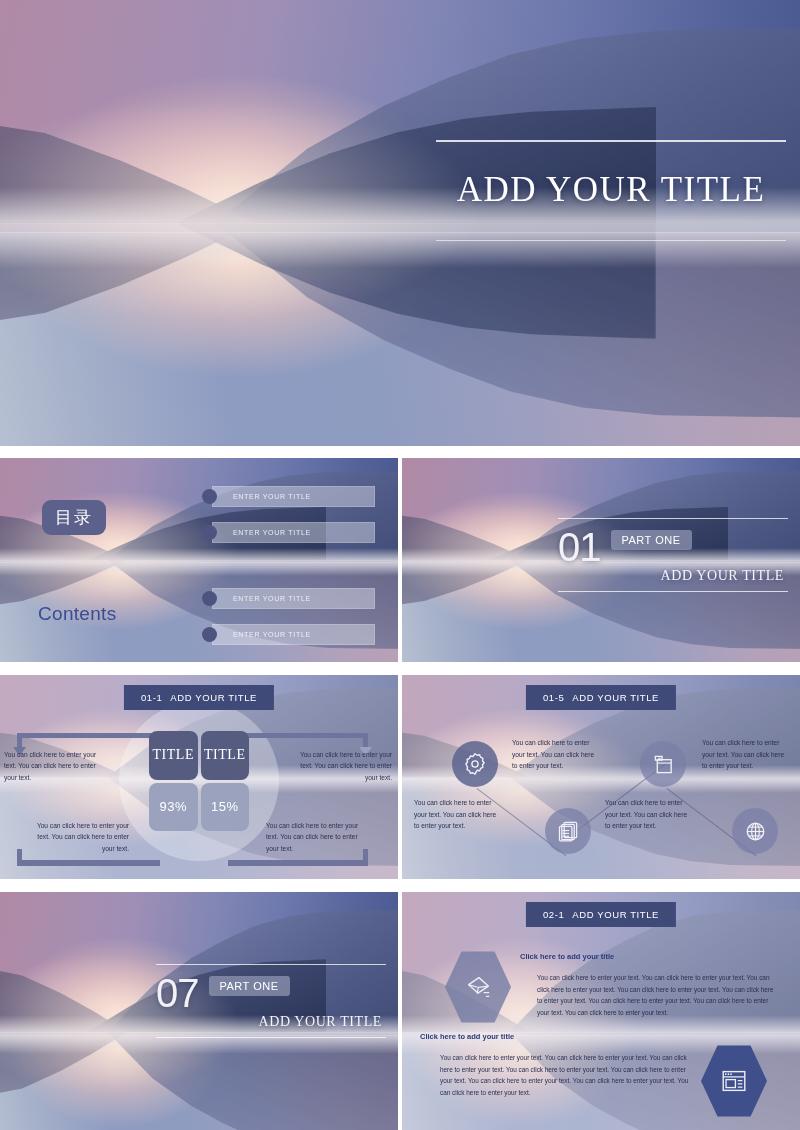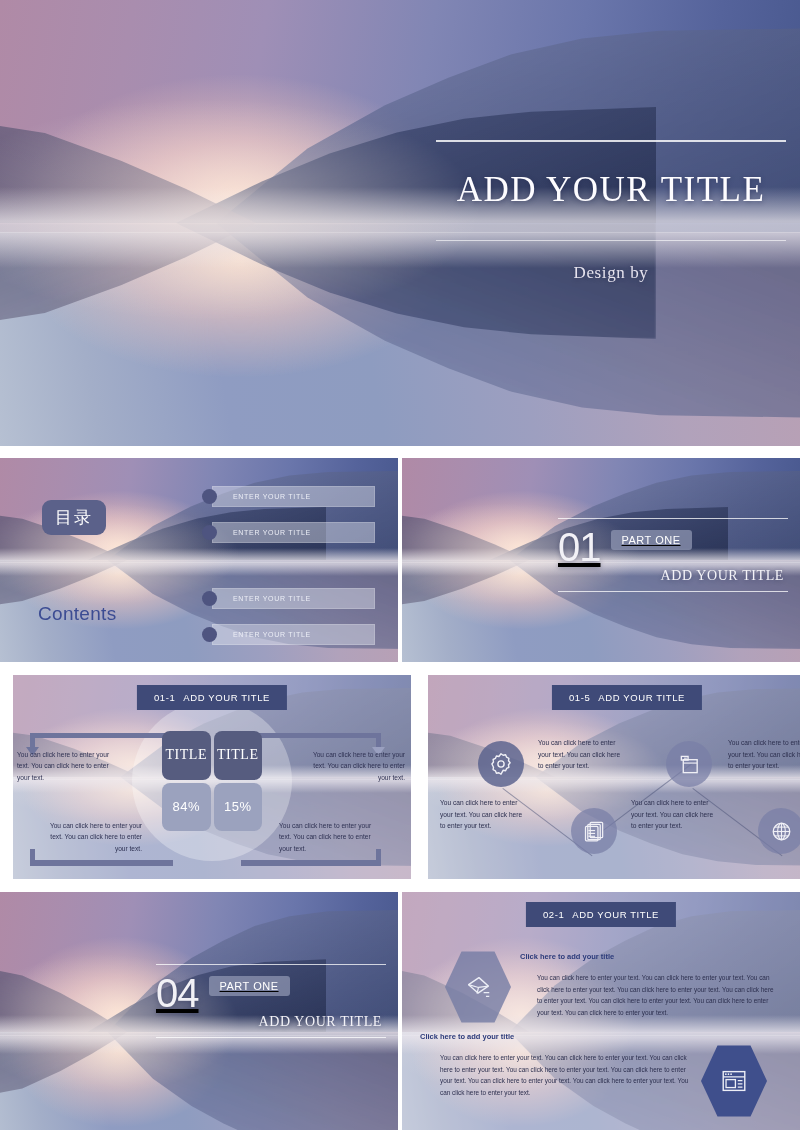--- a/index.html
+++ b/index.html
@@ -73,21 +73,21 @@
     margin-top: 22px; letter-spacing: .6px; text-shadow: 0 1px 4px rgba(30,36,70,.4);
   }
 
   
   .row { position: absolute; left: 0; width: 800px; display: flex; gap: 4px; }
   .thumb { position: relative; overflow: hidden; flex: 0 0 398px; }
   .r1 { top: 458px; height: 204px; }
   .r2 { top: 675px; height: 204px; }
   .r3 { top: 892px; height: 226px; }
   .r1 .thumb { height: 204px; }
-  .r2 .thumb { height: 204px; margin-left: 13px; }
+  .r2 .thumb { height: 204px; }
   .r3 .thumb { height: 280px; }
 
   
   .hdr-badge {
     position: absolute; left: 50%; transform: translateX(-50%); top: 10px;
     background: #3f4a78; color: #fff; font-size: 9.5px; letter-spacing: .6px;
     padding: 7px 17px; z-index: 9; white-space: nowrap; display: flex; gap: 8px;
   }
   .hdr-badge .num { font-weight: 400; }
 
@@ -111,21 +111,21 @@
     font-size: 7px; letter-spacing: .7px; color: #eceef6;
   }
   .toc-dot {
     position: absolute; left: 2px; top: 3px; width: 15px; height: 15px; border-radius: 50%;
     background: #4e5480;
   }
 
   
   .div-wrap { position: absolute; right: 12px; top: 60px; width: 230px; z-index: 6; }
   .div-line { height: 1px; background: rgba(255,255,255,.75); }
-  .div-body { display: flex; align-items: center; padding: 9px 0 0; text-decoration: underline; }
+  .div-body { display: flex; align-items: center; padding: 9px 0 0; }
   .div-num {
     font-size: 40px; color: #f2f1f6; letter-spacing: -1px; line-height: .95;
     text-shadow: 0 1px 5px rgba(30,36,70,.4); margin-right: 10px; font-weight: 300;
   }
   .div-part {
     background: rgba(146,152,180,.72); color: #fff; font-size: 11px; letter-spacing: .5px;
     padding: 4px 11px; border-radius: 3px; align-self: flex-start; margin-top: 2px;
   }
   .div-sub {
     font-family: "Liberation Serif", serif; font-size: 14px; color: #f4f3f8;
@@ -202,21 +202,20 @@
       <div class="mount ridge-r2 refl" style="top:50%;"></div>
       <div class="mount ridge-l refl" style="top:50%;"></div>
       <div class="mist" style="top:42%;height:18%;"></div>
       <div class="horizon-line" style="top:52%;"></div>
       <div class="haze"></div>
     </div>
     <div class="s1-title-wrap">
       <div class="rule"></div>
       <div class="s1-title">ADD YOUR TITLE</div>
       <div class="rule thin"></div>
-      <div class="s1-sub">Design by</div>
     </div>
   </div>
 
   <div class="row r1">
 
     <div class="thumb">
       <div class="scene">
         <div class="sky"></div>
         <div class="water"></div>
         <div class="mount ridge-r"></div>
@@ -320,21 +319,21 @@
         <div class="bk-line" style="left:17px;top:174px;width:5px;height:17px;"></div>
       </div>
       <div class="bracket">
         <div class="bk-line" style="left:228px;top:185px;width:140px;height:6px;"></div>
         <div class="bk-line" style="left:363px;top:174px;width:5px;height:17px;"></div>
       </div>
 
       <div class="dg-grid">
         <div class="dg-cell dark">TITLE</div>
         <div class="dg-cell dark">TITLE</div>
-        <div class="dg-cell light">84%</div>
+        <div class="dg-cell light">93%</div>
         <div class="dg-cell light">15%</div>
       </div>
 
       <div class="dg-text dg-tl">You can click here to enter your text. You can click here to enter your text.</div>
       <div class="dg-text dg-tr">You can click here to enter your text. You can click here to enter your text.</div>
       <div class="dg-text dg-bl">You can click here to enter your text. You can click here to enter your text.</div>
       <div class="dg-text dg-br">You can click here to enter your text. You can click here to enter your text.</div>
     </div>
 
     <div class="thumb">
@@ -414,21 +413,21 @@
         <div class="mount ridge-l"></div>
         <div class="mount ridge-r refl" style="top:50%;"></div>
         <div class="mount ridge-l refl" style="top:50%;"></div>
         <div class="mist" style="top:44%;height:14%;"></div>
         <div class="horizon-line" style="top:51%;"></div>
         <div class="haze"></div>
       </div>
       <div class="div-wrap" style="top:72px;">
         <div class="div-line"></div>
         <div class="div-body">
-          <div class="div-num">04</div>
+          <div class="div-num">07</div>
           <div class="div-part">PART ONE</div>
         </div>
         <div class="div-sub">ADD YOUR TITLE</div>
         <div class="div-line"></div>
       </div>
     </div>
 
     <div class="thumb">
       <div class="scene">
         <div class="sky"></div>

